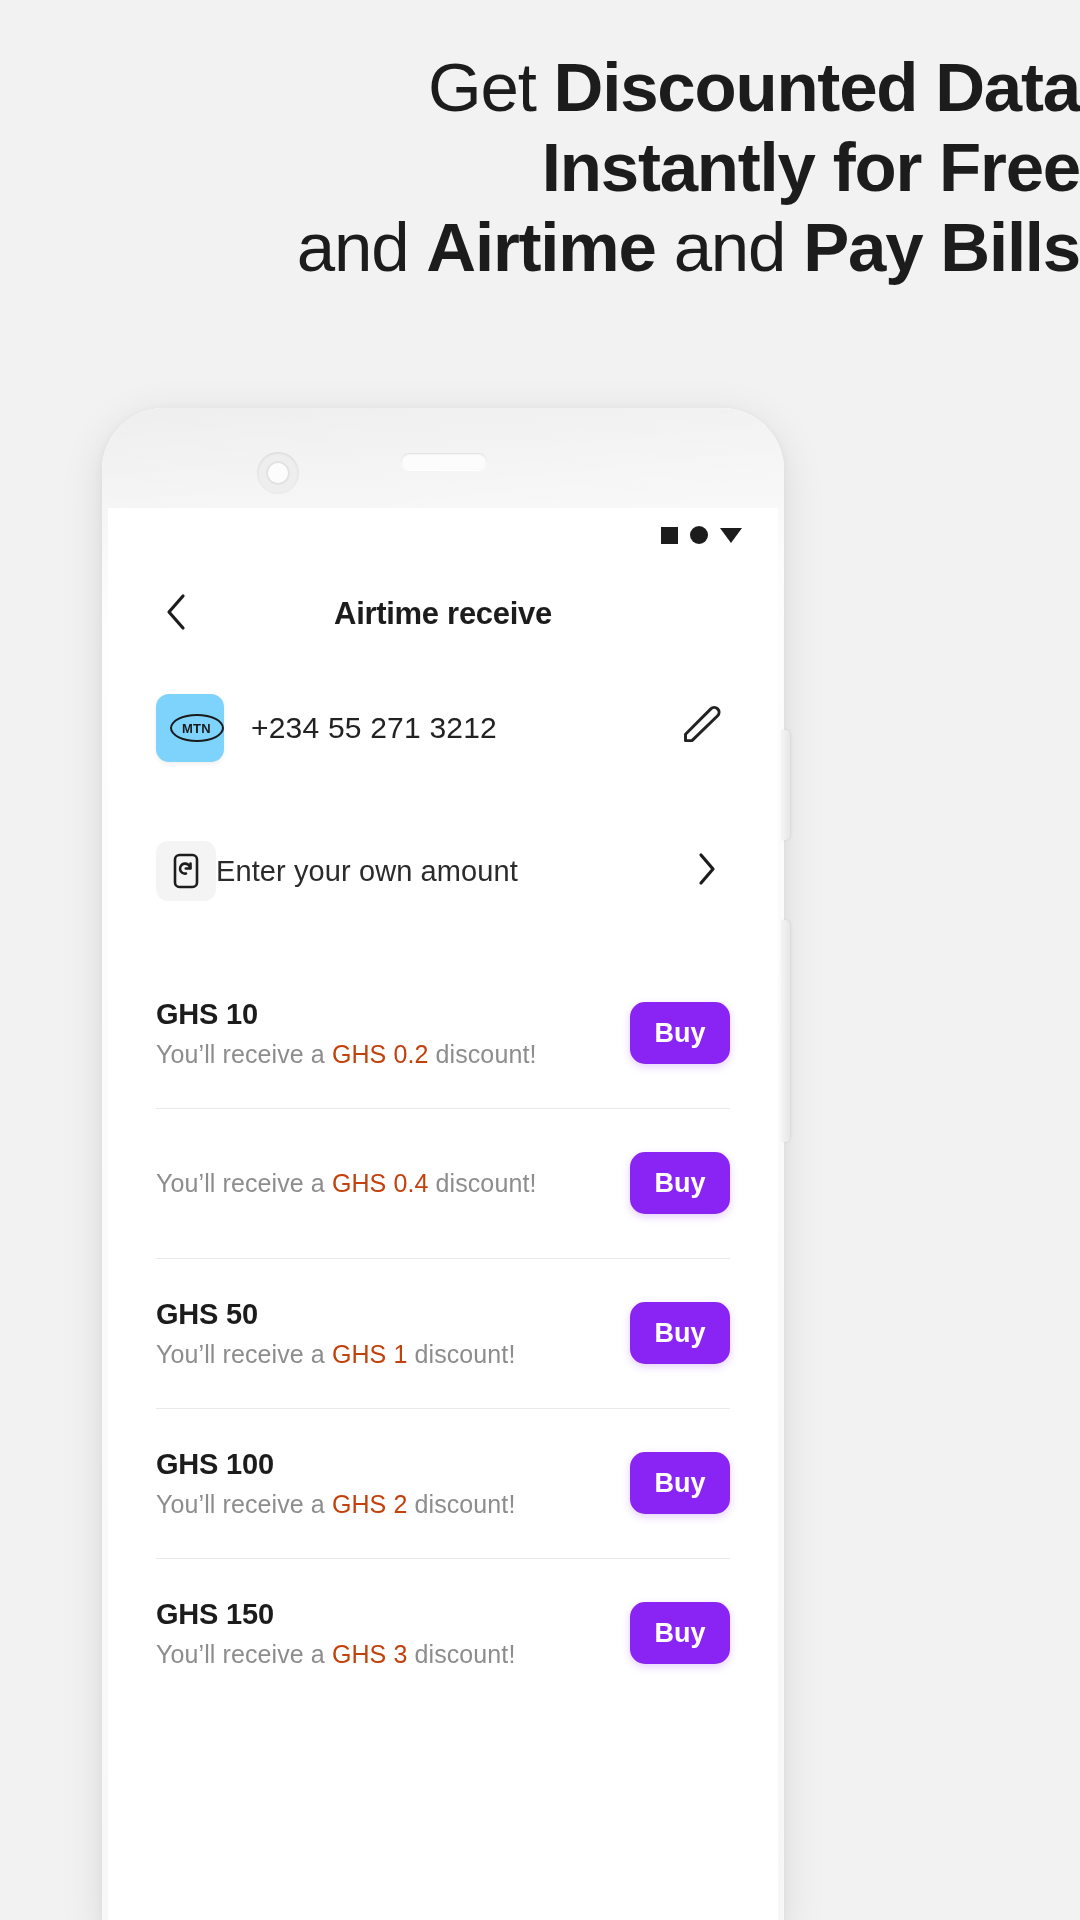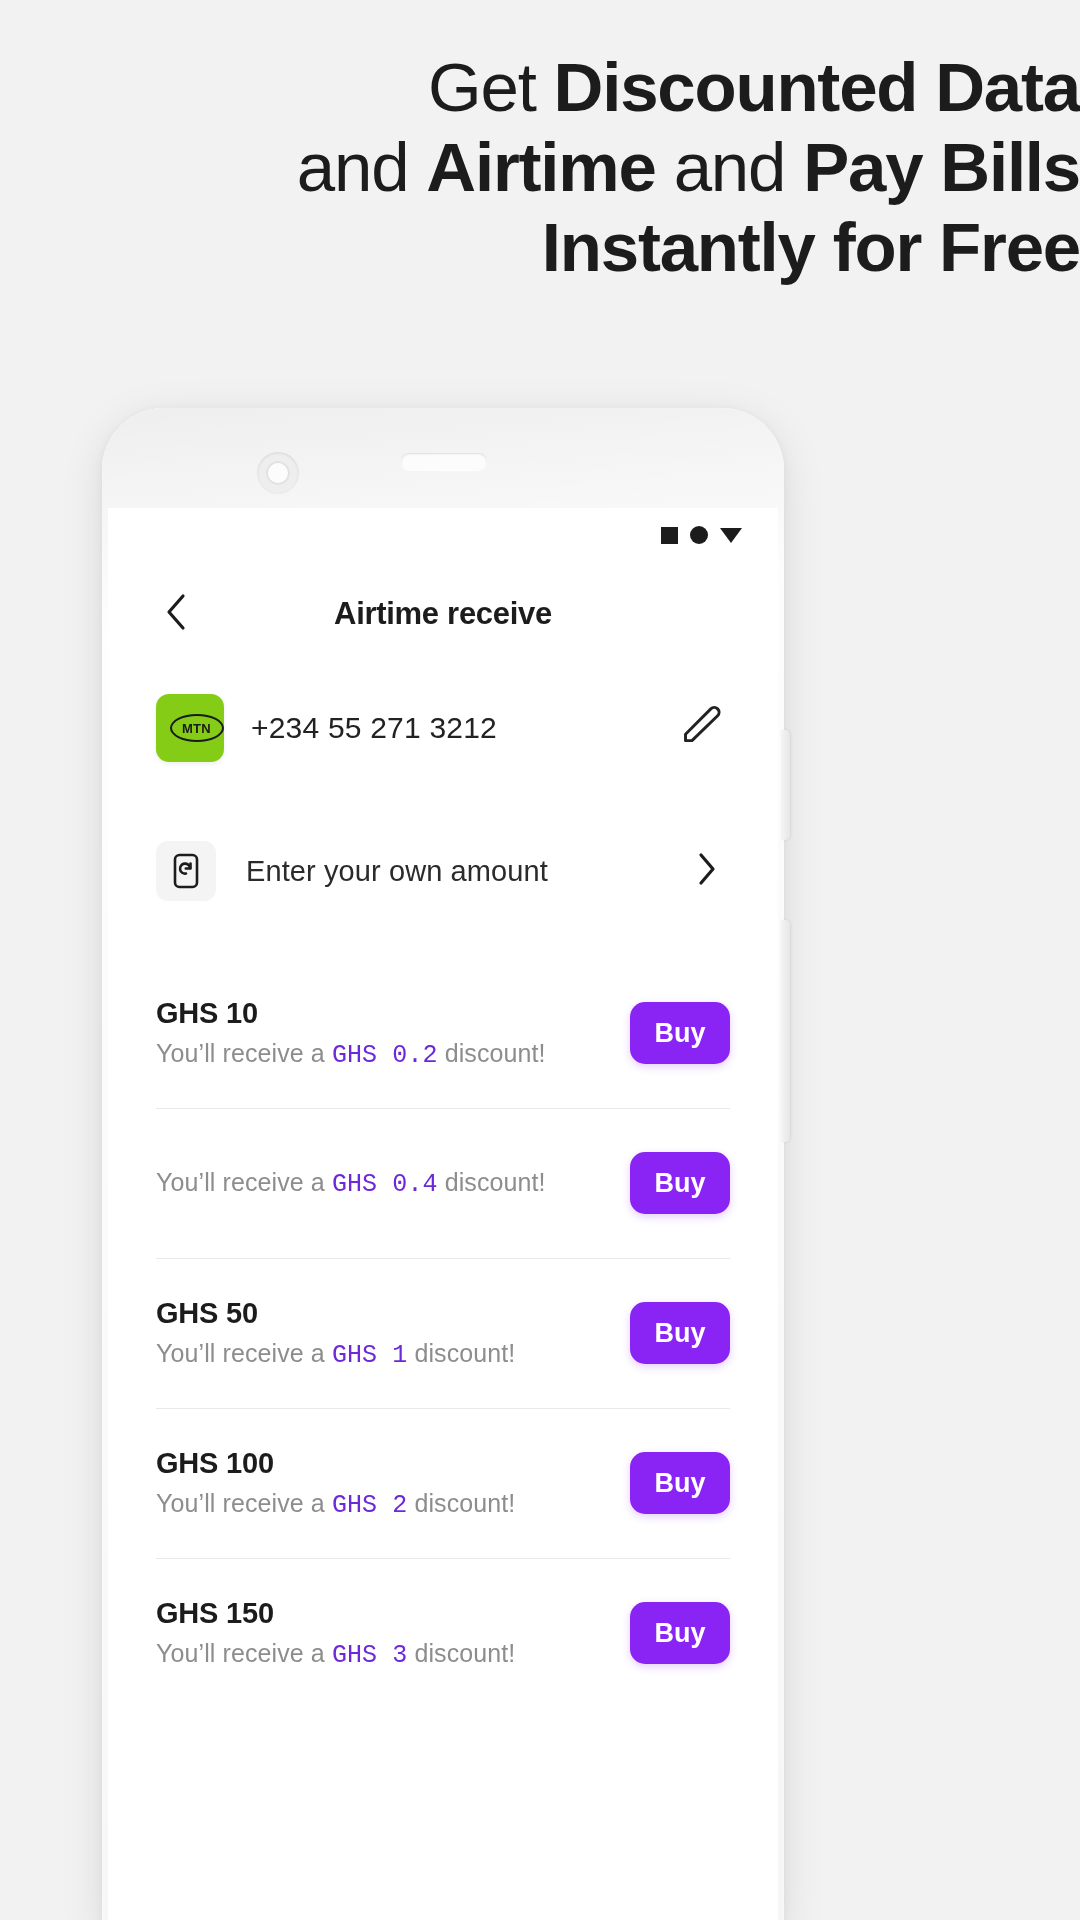--- a/index.html
+++ b/index.html
@@ -110,21 +110,21 @@
     letter-spacing:-0.3px;
   }
 
   
   .msisdn-row {
     position:absolute; left:0; top:160px; width:670px; height:120px;
     display:flex; align-items:center; padding:0 48px;
   }
   .mtn-tile {
     width:68px; height:68px; border-radius:13px;
-    background:#84cc16;
+    background:#7dd3fc;
     display:flex; align-items:center; justify-content:center;
     box-shadow:0 2px 5px rgba(0,0,0,0.07);
     flex:0 0 auto;
     padding-left:13px;
   }
   .mtn-oval {
     width:54px; height:28px; border-radius:50%;
     border:2.6px solid #1a1a1a;
     display:flex; align-items:center; justify-content:center;
     font-size:13px; font-weight:700; color:#1a1a1a;
@@ -144,21 +144,21 @@
     position:absolute; left:0; top:308px; width:670px; height:110px;
     display:flex; align-items:center; padding:0 48px;
   }
   .own-tile {
     width:60px; height:60px; border-radius:12px;
     background:#f4f4f5;
     display:flex; align-items:center; justify-content:center;
     flex:0 0 auto;
   }
   .own-label {
-    margin-left:30px; font-size:29px; color:#2b2b2b; flex:1 1 auto;
+    font-size:29px; color:#2b2b2b; flex:1 1 auto;
     letter-spacing:0.1px;
   }
   .chev-right { width:46px; height:46px; display:flex; align-items:center; justify-content:center; flex:0 0 auto; }
 
   
   .list { position:absolute; left:0; top:450px; width:670px; }
   .den-row {
     position:relative;
     height:150px;
     display:flex; align-items:center;
@@ -168,42 +168,42 @@
     content:"";
     position:absolute; left:48px; right:48px; top:0;
     height:1px; background:#e9e9e9;
   }
   .den-info { flex:1 1 auto; }
   .den-amount {
     font-size:29px; font-weight:700; color:#1c1c1c; letter-spacing:-0.2px;
     margin-bottom:9px;
   }
   .den-sub { font-size:25px; color:#8d8d8d; letter-spacing:0.1px; }
-  .den-sub .disc { color:#6d28d9;font-family:Liberation Mono, monospace; }
+  .den-sub .disc { color:#c2410c; }
   .buy-btn {
     flex:0 0 auto;
     width:100px; height:62px;
     background:#8a24f5;
     border-radius:15px;
     border:none;
     color:#ffffff;
     font-family:"Liberation Sans", sans-serif;
     font-size:27px; font-weight:700;
     display:flex; align-items:center; justify-content:center;
     box-shadow:0 3px 9px rgba(138,36,245,0.22);
     cursor:pointer;
   }
 </style>
 </head>
 <body>
 
 <div class="headline">
   <div><span>Get </span><span class="b">Discounted Data</span></div>
+  <div><span class="b">Instantly for Free</span></div>
   <div><span>and </span><span class="b">Airtime</span><span> and </span><span class="b">Pay Bills</span></div>
-  <div><span class="b">Instantly for Free</span></div>
 </div>
 
 <div class="phone">
   <div class="phone-sheen"></div>
   <div class="camera"></div>
   <div class="speaker"></div>
   <div class="side-btn b1"></div>
   <div class="side-btn b2"></div>
 
   <div class="screen">

